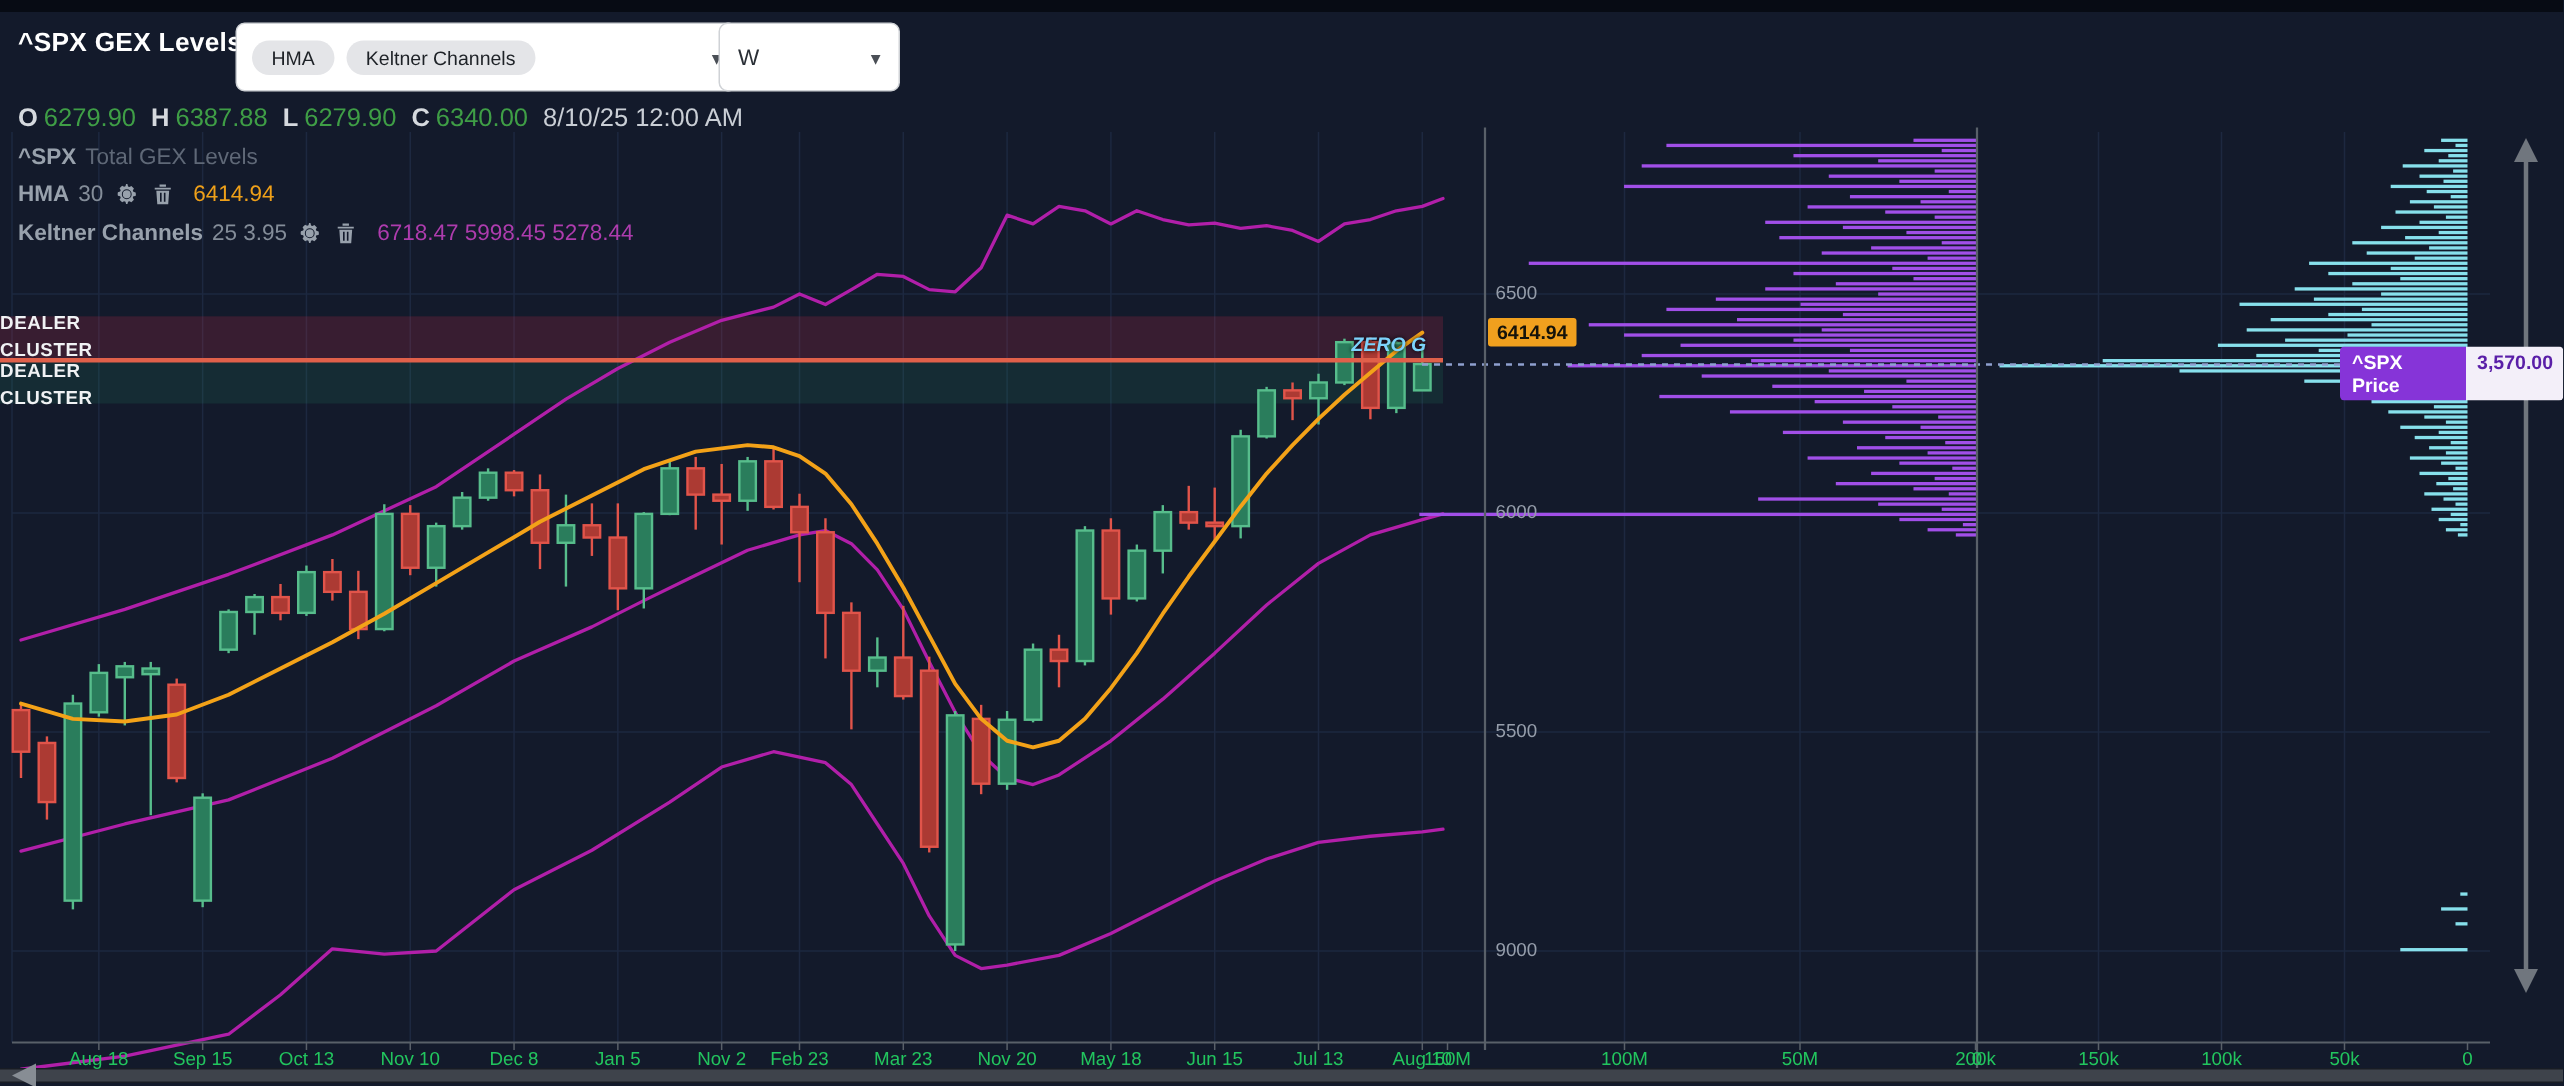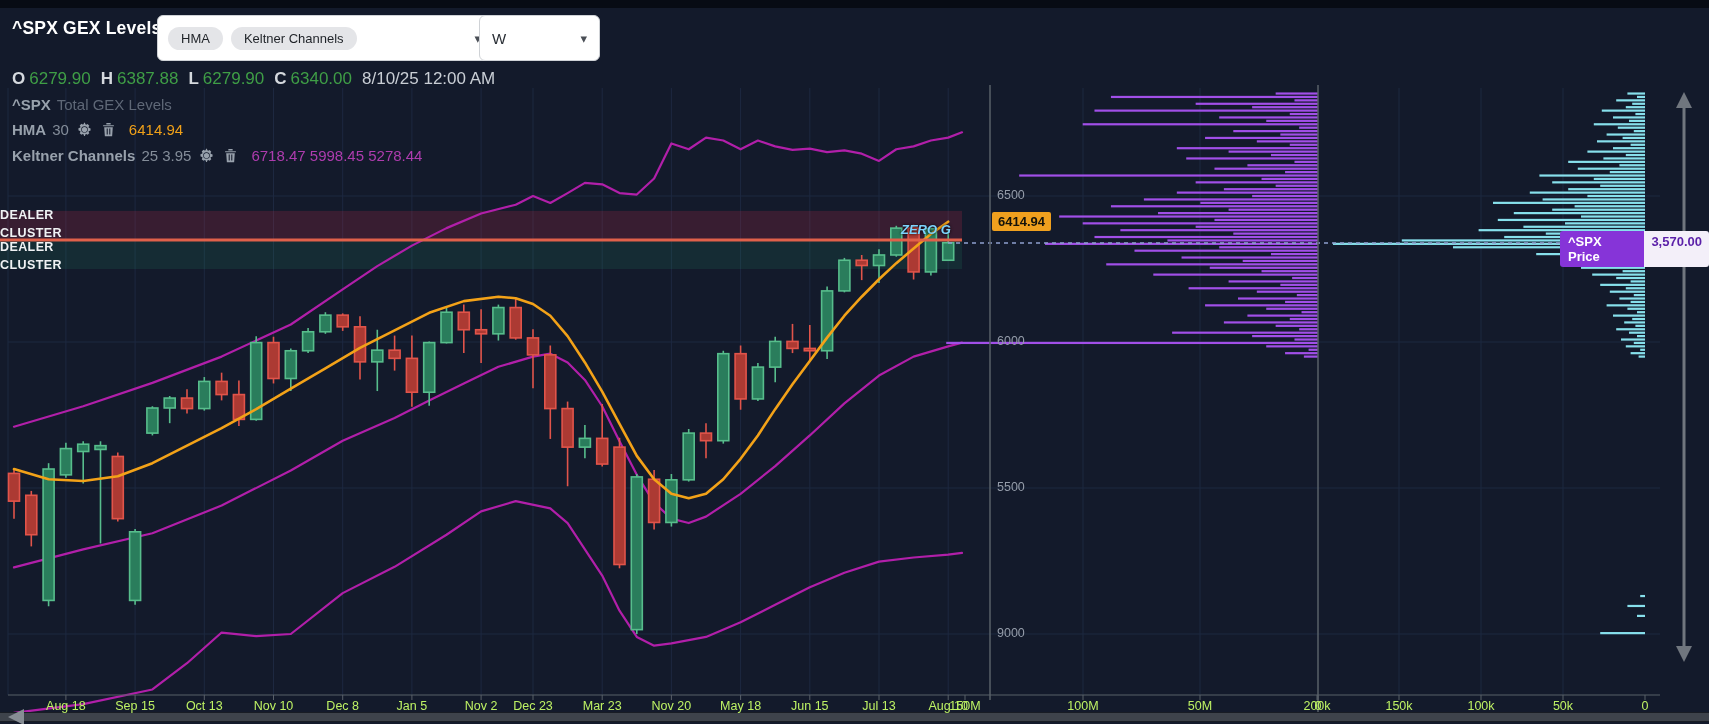--- a/index.html
+++ b/index.html
@@ -30,21 +30,21 @@
   #dealer-up{left:0px;top:206px;}
   #dealer-dn{left:0px;top:238px;}
   #zerog{left:901px;top:222px;color:#7dd3fc;font-size:13px;font-style:italic;font-weight:600;
          text-shadow:0 0 3px #000;}
   #hma-badge{left:992px;top:212px;background:#f0a01e;color:#15130a;font-size:13px;font-weight:700;
              padding:2px 6px;border-radius:2px;}
   #price-flag{left:1560px;top:231px;display:flex;font-size:13px;font-weight:700;border-radius:3px;overflow:hidden;}
   #price-flag .nm{background:#8634d8;color:#fff;padding:3px 8px;}
   #price-flag .vl{background:#f3eff9;color:#5a1fa8;padding:3px 7px;}
   .ptick{color:#959daa;font-size:12.5px;}
-  .dtick{color:#bef264;font-size:12.5px;transform:translateX(-50%);white-space:nowrap;}
+  .dtick{color:#22c55e;font-size:12.5px;transform:translateX(-50%);white-space:nowrap;}
   svg{display:block;}
 </style>
 </head>
 <body>
 
 <div id="app">
   <div class="abs" id="topstrip"></div>
 
   <svg class="abs" id="chart-svg" width="1709" height="724" viewBox="0 0 1709 724" style="left:0;top:0;">
       <line x1="8" y1="196" x2="1660" y2="196" stroke="#1d2840" stroke-width="1"></line>
@@ -457,21 +457,21 @@
       <div class="abs ptick" style="left: 997px; top: 334px;">6000</div>
       <div class="abs ptick" style="left: 997px; top: 480px;">5500</div>
       <div class="abs ptick" style="left: 997px; top: 626px;">9000</div>
       <div class="abs dtick" style="left: 65.9px; top: 699px;">Aug 18</div>
       <div class="abs dtick" style="left: 135.1px; top: 699px;">Sep 15</div>
       <div class="abs dtick" style="left: 204.3px; top: 699px;">Oct 13</div>
       <div class="abs dtick" style="left: 273.5px; top: 699px;">Nov 10</div>
       <div class="abs dtick" style="left: 342.7px; top: 699px;">Dec 8</div>
       <div class="abs dtick" style="left: 411.9px; top: 699px;">Jan 5</div>
       <div class="abs dtick" style="left: 481.1px; top: 699px;">Nov 2</div>
-      <div class="abs dtick" style="left: 533px; top: 699px;">Dec 23</div>
+      <div class="abs dtick" style="left: 533px; top: 699px;">Feb 23</div>
       <div class="abs dtick" style="left: 602.2px; top: 699px;">Mar 23</div>
       <div class="abs dtick" style="left: 671.4px; top: 699px;">Nov 20</div>
       <div class="abs dtick" style="left: 740.6px; top: 699px;">May 18</div>
       <div class="abs dtick" style="left: 809.8px; top: 699px;">Jun 15</div>
       <div class="abs dtick" style="left: 879px; top: 699px;">Jul 13</div>
       <div class="abs dtick" style="left: 948.2px; top: 699px;">Aug 10</div>
       <div class="abs dtick" style="left: 965px; top: 699px;">150M</div>
       <div class="abs dtick" style="left: 1083px; top: 699px;">100M</div>
       <div class="abs dtick" style="left: 1200px; top: 699px;">50M</div>
       <div class="abs dtick" style="left: 1318px; top: 699px;">0</div>

